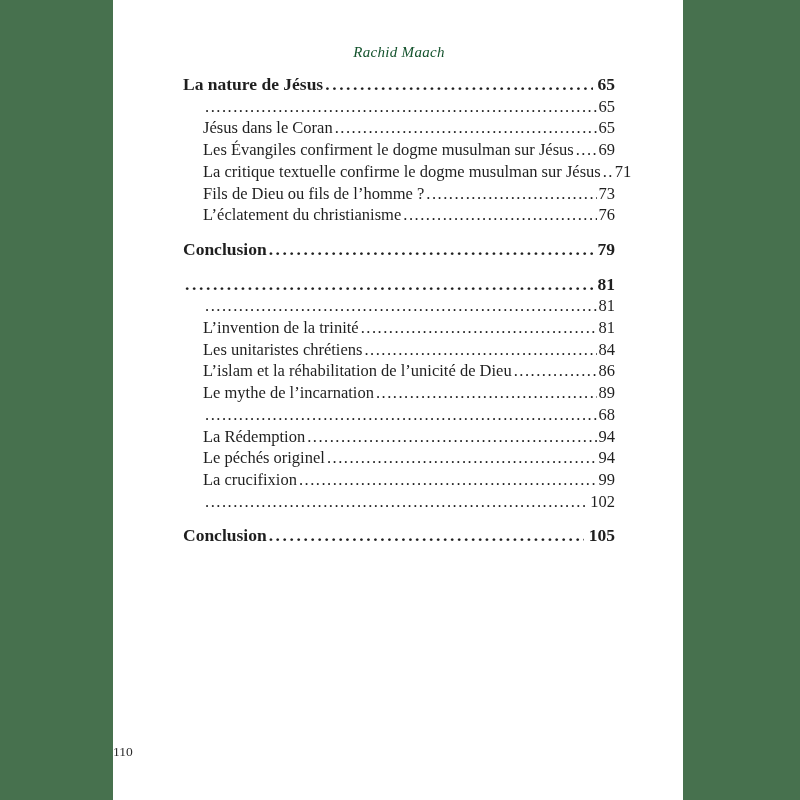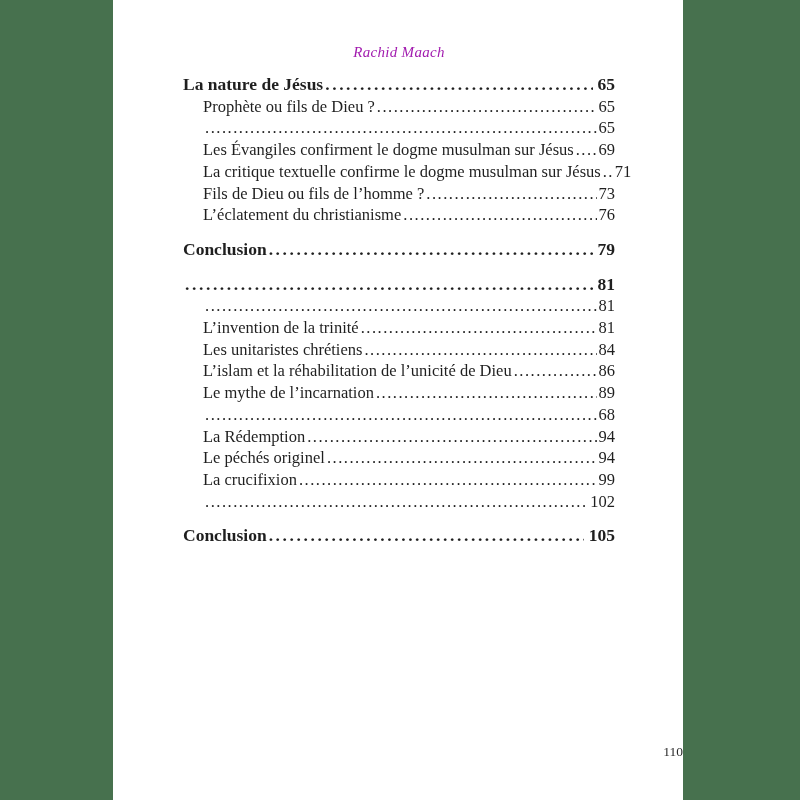--- a/index.html
+++ b/index.html
@@ -24,21 +24,21 @@
     color: #1f1f1f;
     box-sizing: border-box;
     padding: 0 68px 0 70px;
   }
   .running-header {
     margin-top: 44px;
     text-align: center;
     font-style: italic;
     font-size: 15px;
     line-height: 16px;
-    color: #a21caf;
+    color: #14532d;
     letter-spacing: 0.3px;
   }
   .toc {
     margin-top: 14px;
   }
   .toc-row {
     display: flex;
     align-items: flex-end;
     line-height: 21.7px;
     white-space: nowrap;
@@ -70,44 +70,43 @@
     flex: 0 0 auto;
   }
   .level1 .toc-page {
     margin-left: 3px;
   }
   .folio {
     position: absolute;
     left: 0;
     right: 0;
     top: 744px;
-    text-align: right;
+    text-align: left;
     font-size: 13.5px;
     color: #2c2c2c;
-    padding-left: 32px;
   }
 </style>
 </head>
 <body>
 
 <div class="scene">
   <div class="paper">
     <div class="running-header">Rachid Maach</div>
     <div class="toc" id="toc">
         <div class="toc-row level1">
           <span class="toc-label">La nature de Jésus</span>
           <span class="toc-leader">............................................................................................................................................................................................................................</span>
           <span class="toc-page">65</span>
         </div>
         <div class="toc-row level2">
-          <span class="toc-label">Prophète ou fils de Dieu ?</span>
           <span class="toc-leader">............................................................................................................................................................................................................................</span>
           <span class="toc-page">65</span>
         </div>
         <div class="toc-row level2">
+          <span class="toc-label">Jésus dans le Coran</span>
           <span class="toc-leader">............................................................................................................................................................................................................................</span>
           <span class="toc-page">65</span>
         </div>
         <div class="toc-row level2">
           <span class="toc-label">Les Évangiles confirment le dogme musulman sur Jésus</span>
           <span class="toc-leader">............................................................................................................................................................................................................................</span>
           <span class="toc-page">69</span>
         </div>
         <div class="toc-row level2">
           <span class="toc-label">La critique textuelle confirme le dogme musulman sur Jésus</span>

